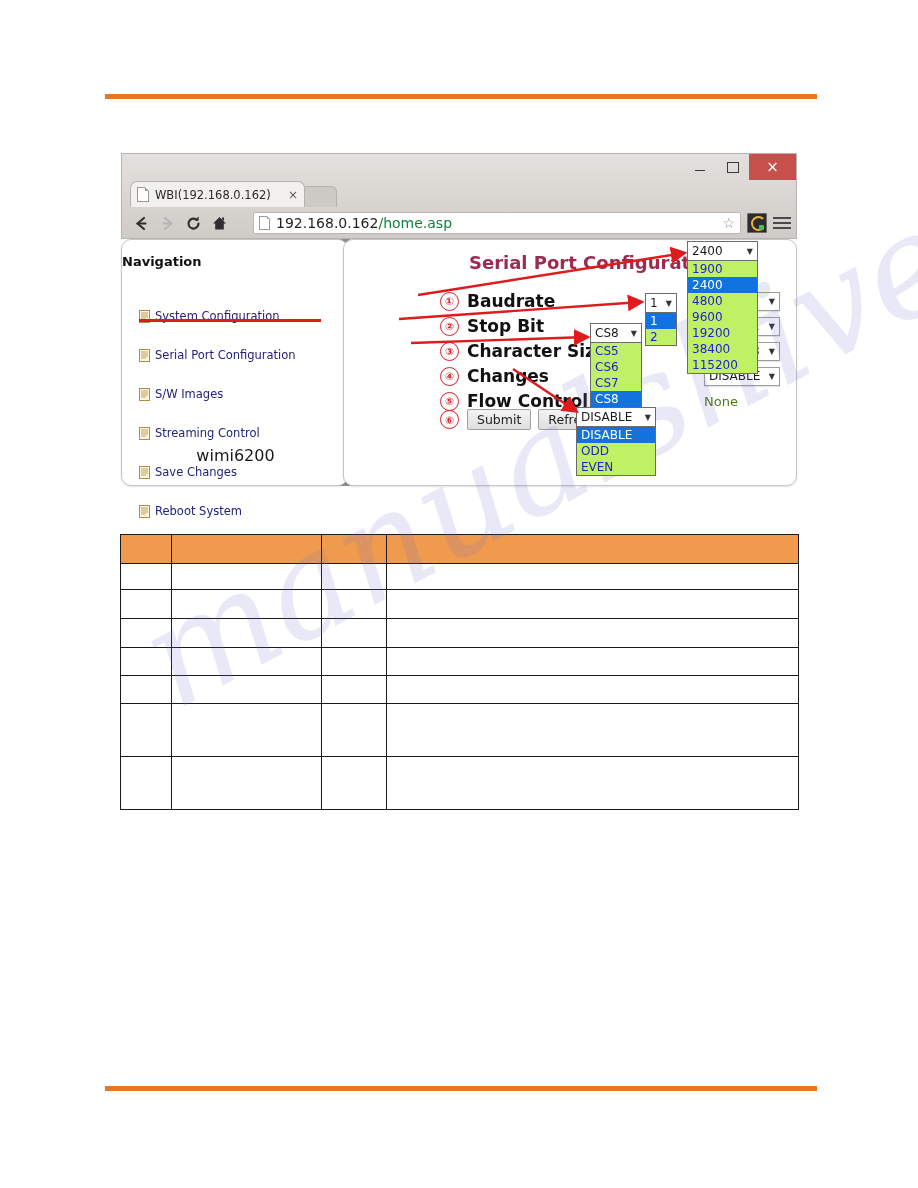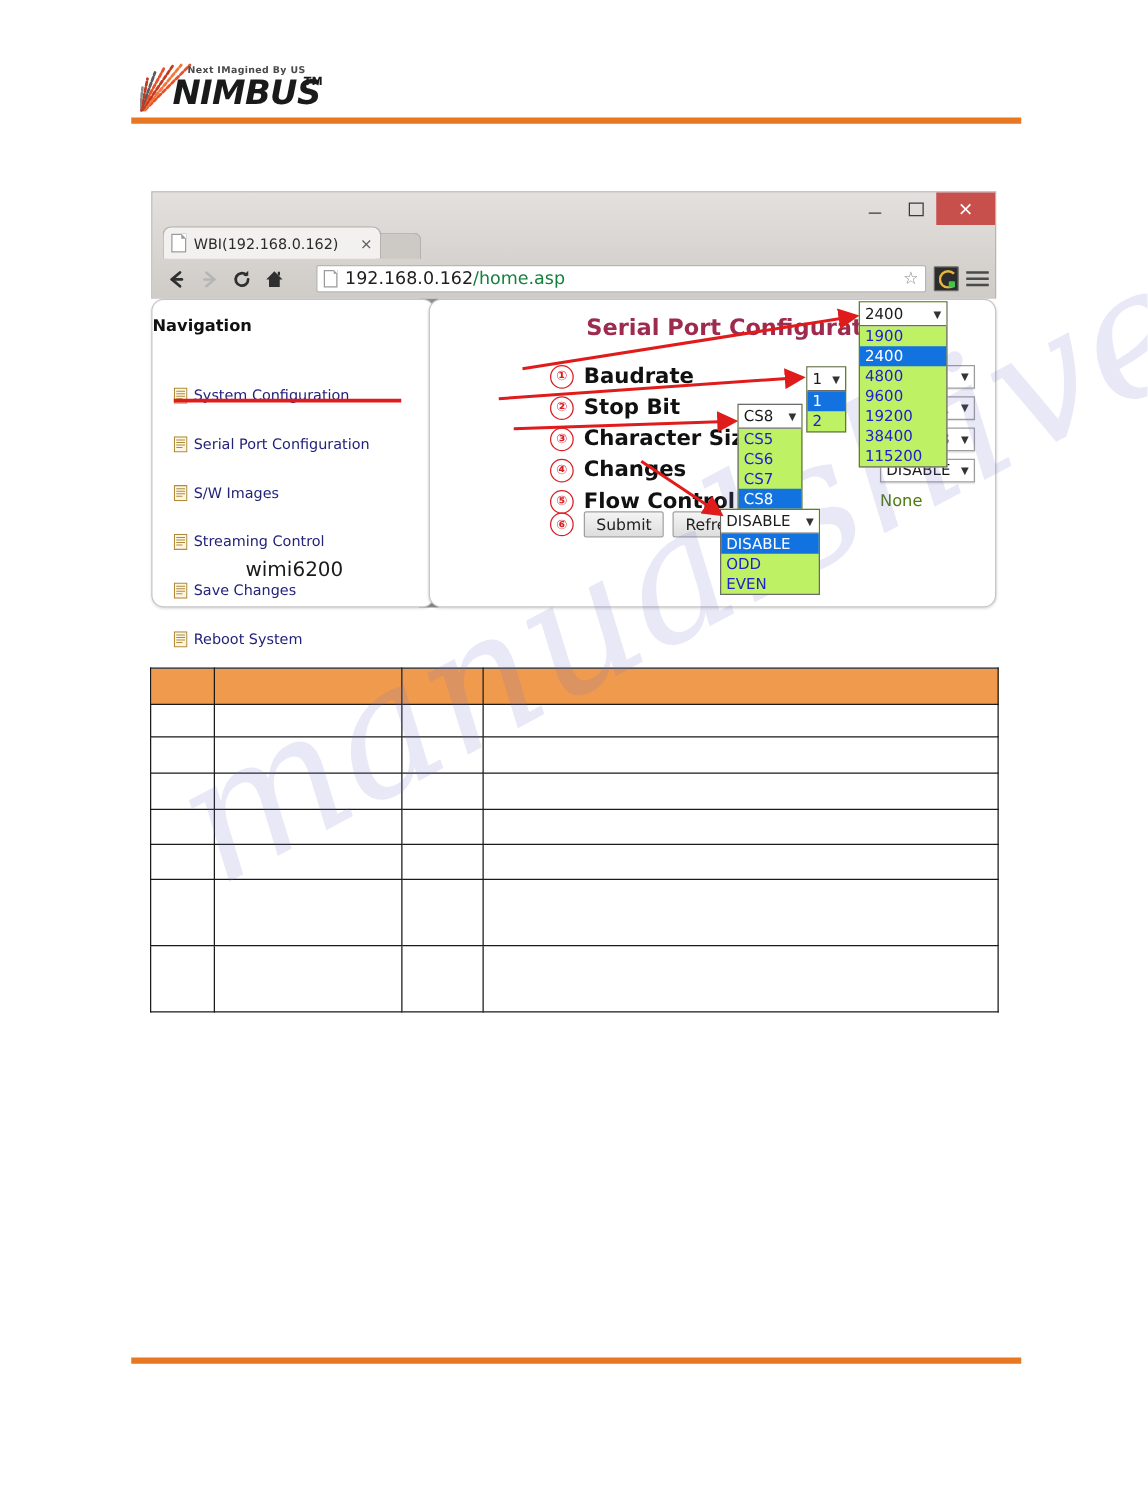--- a/index.html
+++ b/index.html
@@ -576,38 +576,20 @@
     white-space: nowrap;
     pointer-events: none;
     user-select: none;
     z-index: 5;
   }
 </style>
 </head>
 <body>
 
 <div id="page-header">
-  <div id="logo-block">
-    <div id="logo-fan">
-      <svg width="44" height="40" viewBox="0 0 44 40">
-        <g>
-          <path d="M4 38 L40 2" stroke="#E8502A" stroke-width="2.2" stroke-linecap="round" stroke-dasharray="3 2"></path>
-          <path d="M3 38 L33 2" stroke="#F2783A" stroke-width="2.2" stroke-linecap="round" stroke-dasharray="3 2"></path>
-          <path d="M2 38 L26 3" stroke="#C23A22" stroke-width="2.2" stroke-linecap="round" stroke-dasharray="3 2"></path>
-          <path d="M1 38 L19 5" stroke="#E8502A" stroke-width="2.2" stroke-linecap="round" stroke-dasharray="3 2"></path>
-          <path d="M1 38 L12 8" stroke="#5b5b5b" stroke-width="2.2" stroke-linecap="round" stroke-dasharray="3 2"></path>
-          <path d="M1 38 L6 13" stroke="#C23A22" stroke-width="2.2" stroke-linecap="round" stroke-dasharray="3 2"></path>
-          <path d="M0 37 L2 20" stroke="#8a8a8a" stroke-width="2" stroke-linecap="round" stroke-dasharray="3 2"></path>
-        </g>
-      </svg>
-    </div>
-    <div id="logo-tagline">Next IMagined By US</div>
-    <div id="logo-word">NIMBUS</div>
-    <div id="logo-tm">TM</div>
-  </div>
   <div class="rule-orange" id="rule-top"></div>
 </div>
 
 <div id="browser-window">
 
   <div id="browser-chrome-top">
 
     <div id="win-controls">
       <div class="win-btn" id="win-minimize">
           <span></span>

